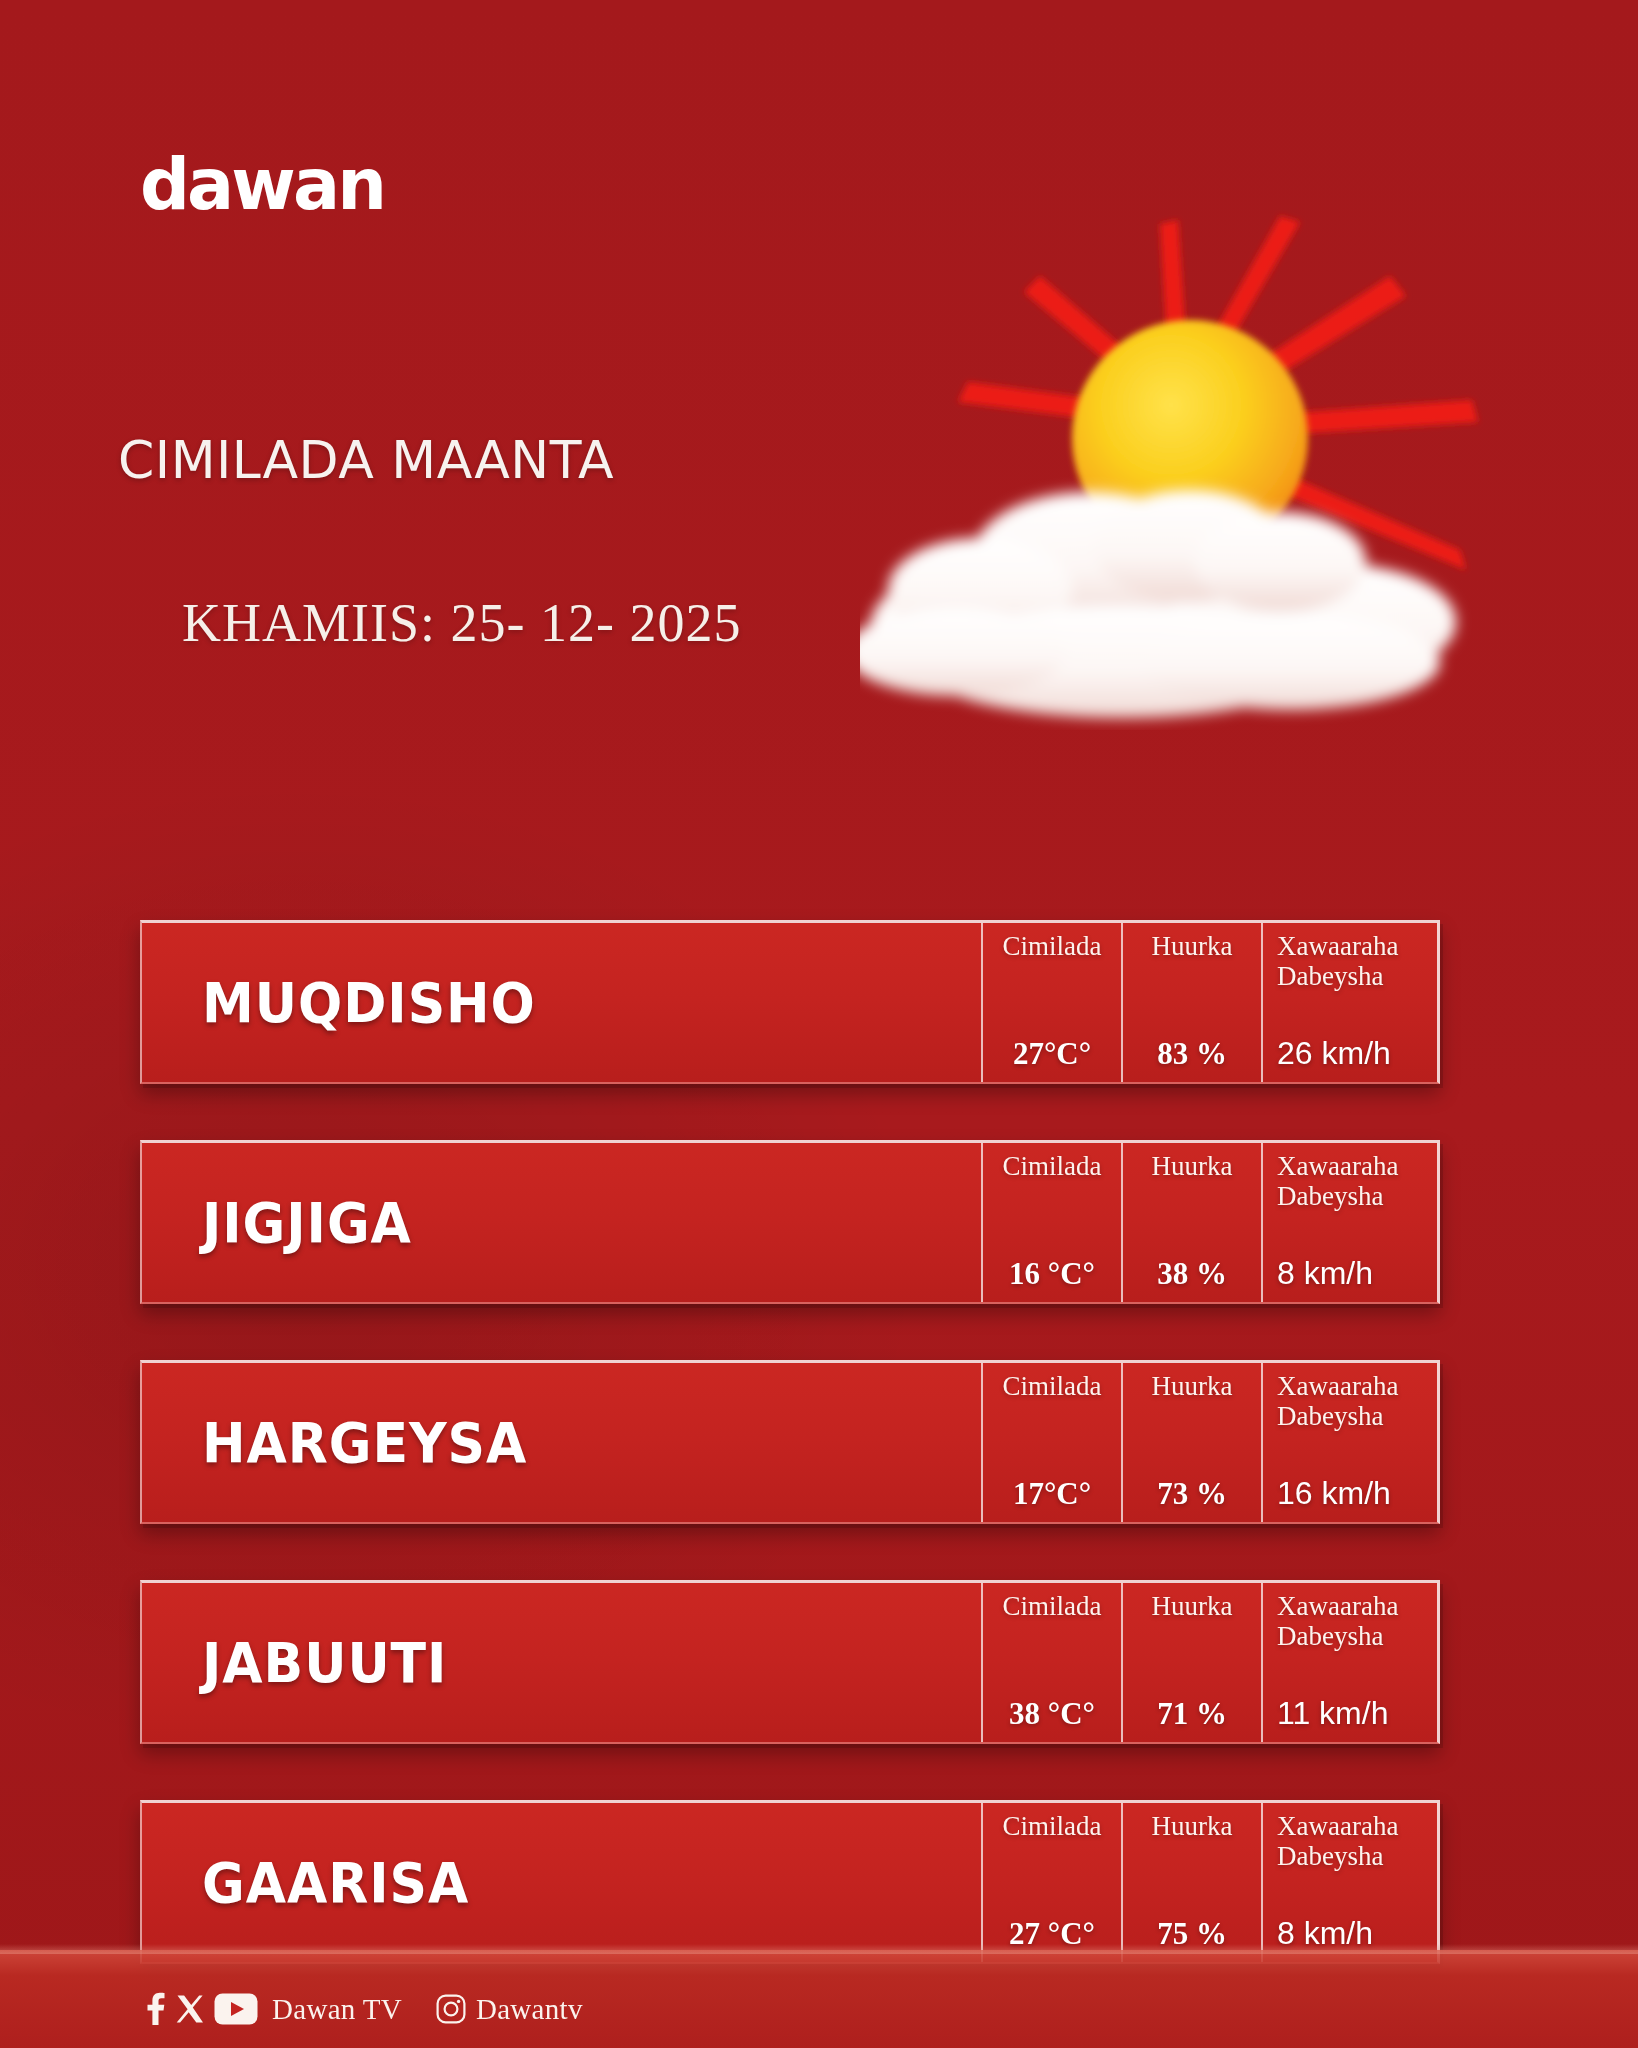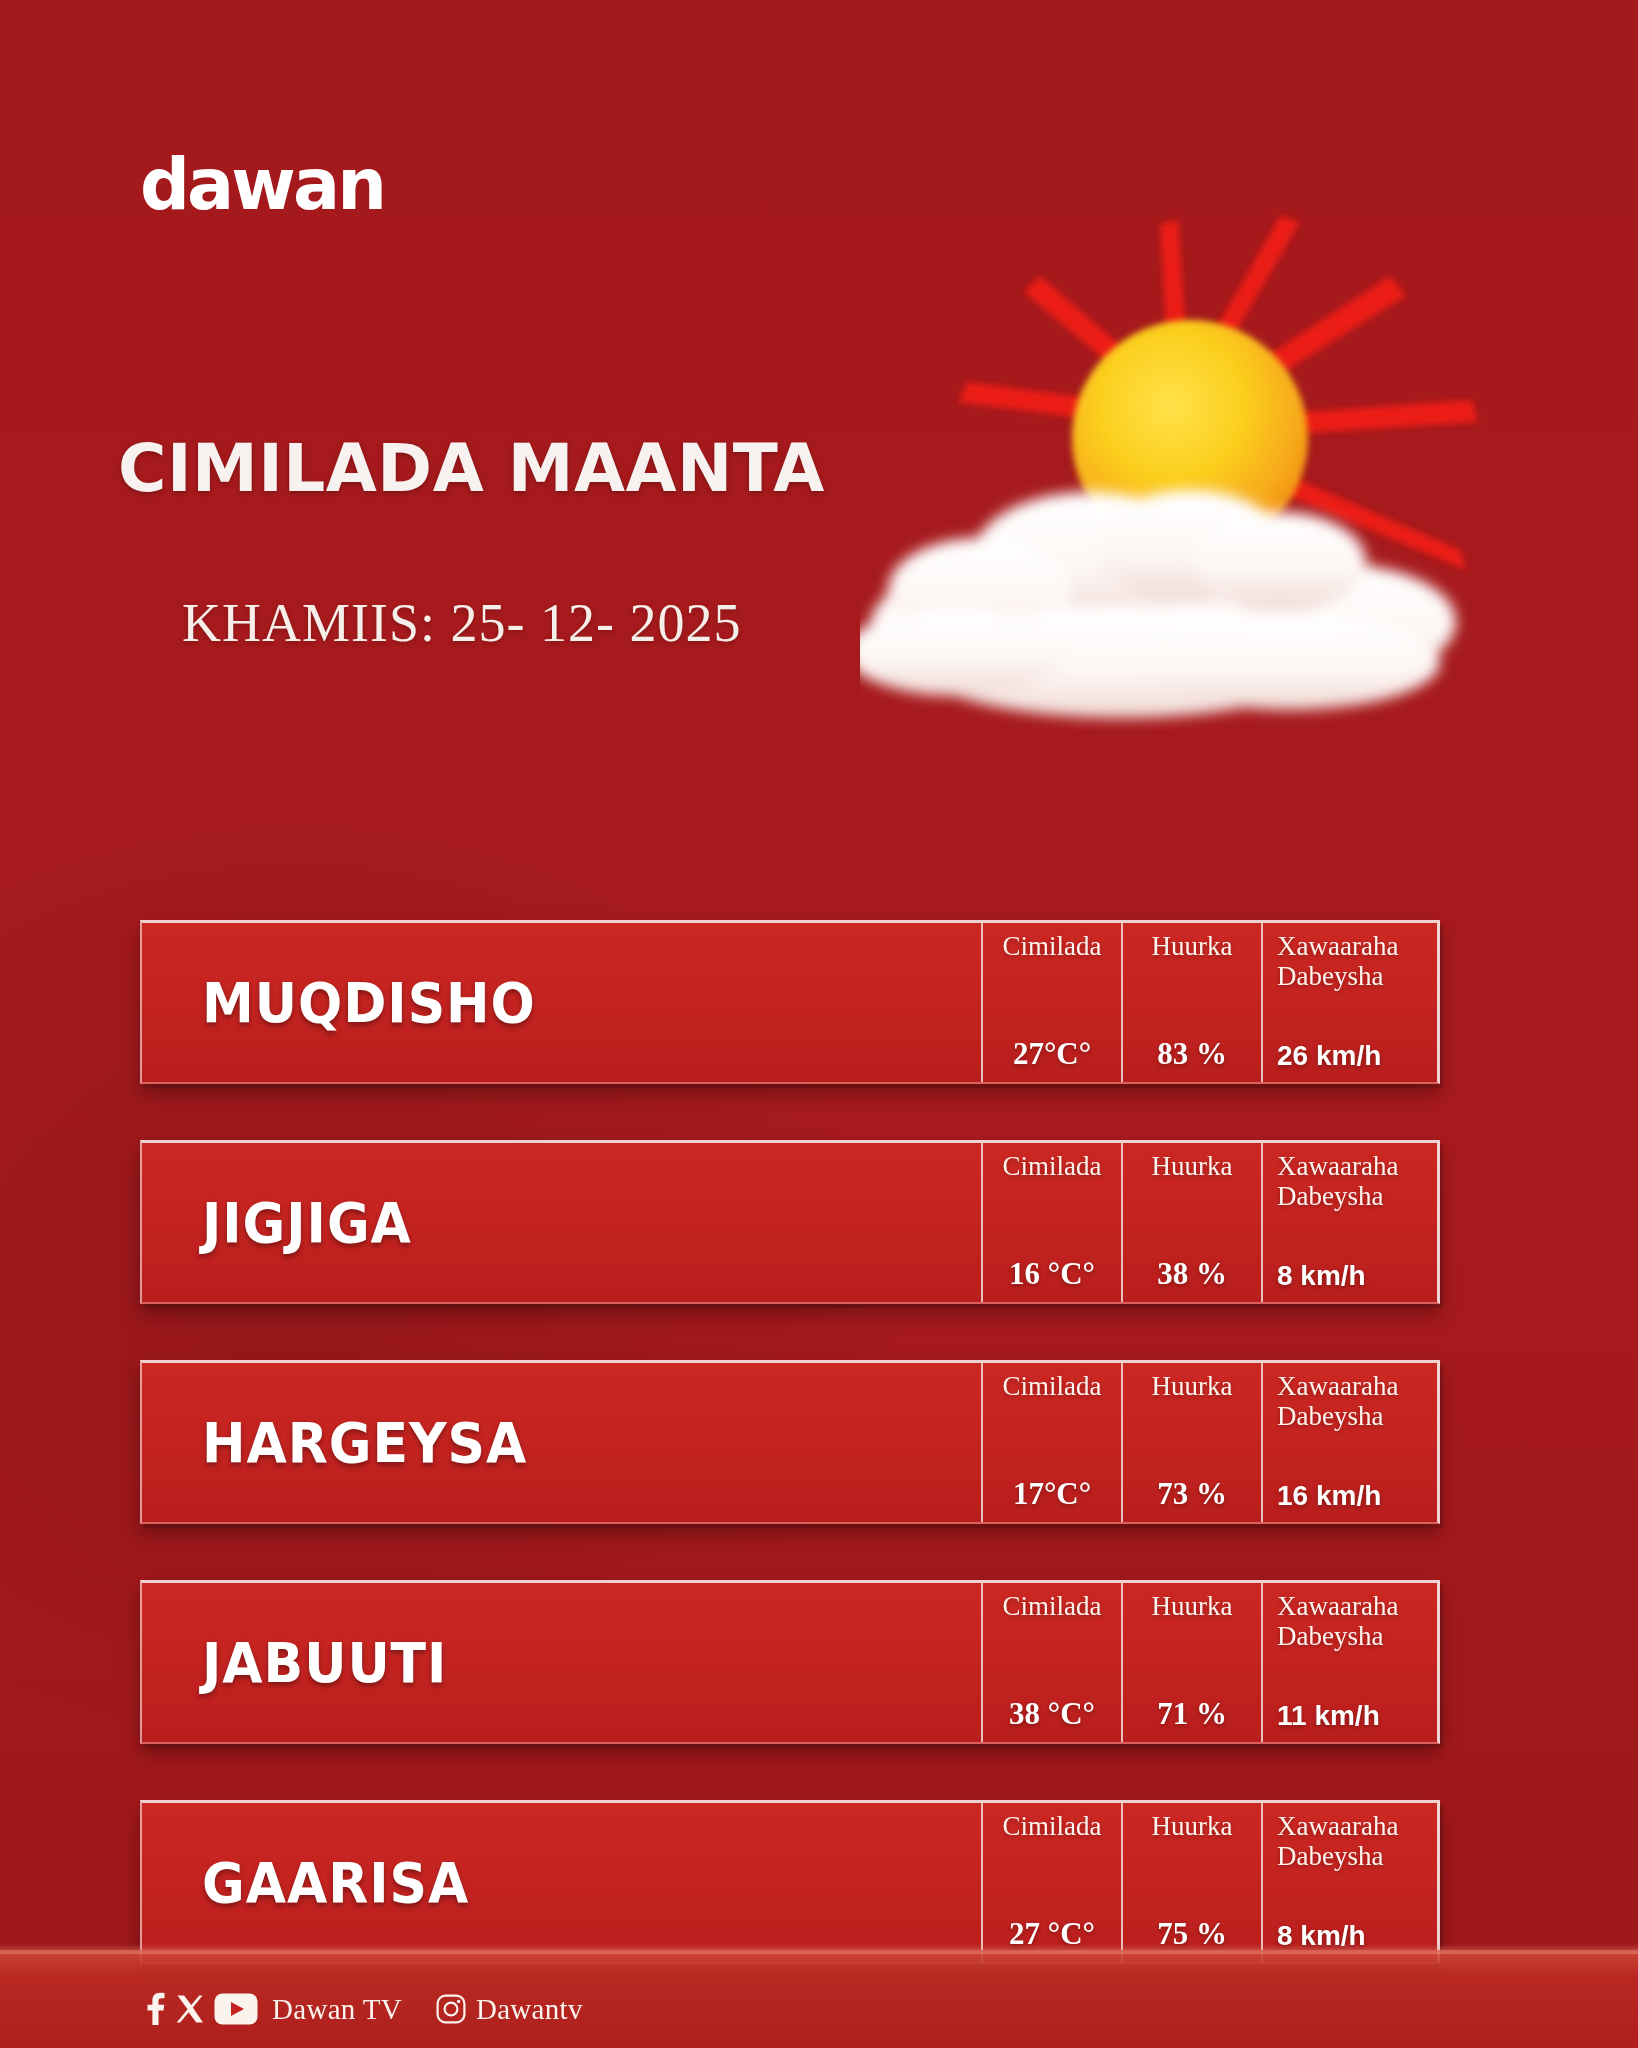--- a/index.html
+++ b/index.html
@@ -31,22 +31,22 @@
     font-family:"DejaVu Sans", sans-serif;
     line-height:1;
     transform:scaleX(0.97);
     transform-origin:left center;
   }
 
   
   .headline {
     position:absolute;
     left:118px; top:430px;
-    font-size:66px;
-    font-weight:bold;
+    font-size:52px;
+    font-weight:normal;
     color:#f7f2ef;
     letter-spacing:0.5px;
     font-family:"DejaVu Sans", sans-serif;
     white-space:nowrap;
     text-shadow:0 2px 5px rgba(0,0,0,0.25);
   }
 
   .dateline {
     position:absolute;
     left:182px; top:592px;
@@ -128,23 +128,23 @@
     color:#fdf4ef;
     text-shadow:0 2px 4px rgba(0,0,0,0.28);
   }
   .cell-value {
     font-size:31px;
     font-weight:bold;
     color:#ffffff;
     text-shadow:0 2px 4px rgba(0,0,0,0.30);
   }
   .cell.wide .cell-value {
-    font-weight:bold;
+    font-weight:normal;
     font-family:"Liberation Sans", sans-serif;
-    font-size:28px;
+    font-size:32px;
   }
 
   
   .footer-band {
     position:absolute;
     left:0; right:0; bottom:0; height:98px;
     background:linear-gradient(180deg, rgba(214,78,63,0.85) 0%, rgba(186,42,34,0.95) 26%, #ae1f1d 100%);
   }
   .footer-band::before{
     content:"";

